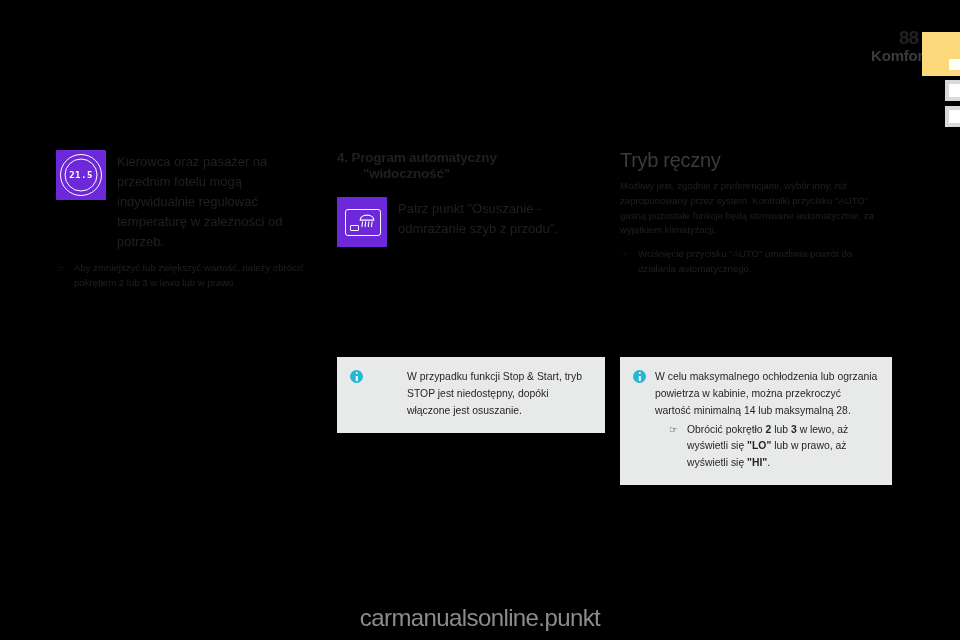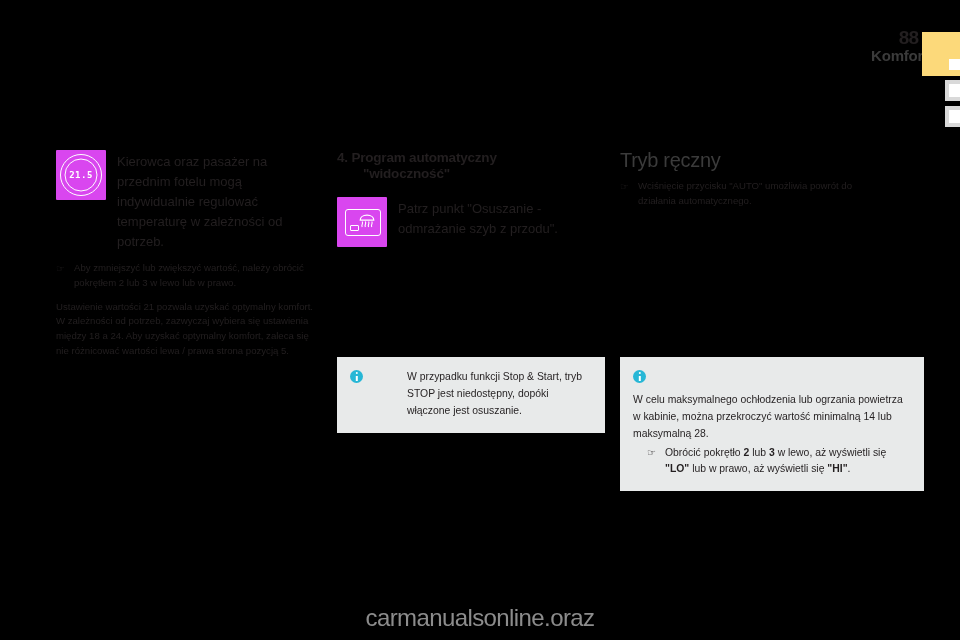--- a/index.html
+++ b/index.html
@@ -68,21 +68,21 @@
   p.body{
     margin:0 0 9px 0;
     font-size:9.6px; color:#231f20; line-height:1.54;
   }
 
   
   .icon-row{ display:flex; gap:11px; align-items:flex-start; margin:0 0 9px 0; }
   .icon-row .txt{ font-size:13px; color:#231f20; line-height:1.54; flex:1; padding-top:2px;}
 
   .pictogram{
-    width:50px;height:50px;background:#d946ef;flex:0 0 50px;
+    width:50px;height:50px;background:#6d28d9;flex:0 0 50px;
     position:relative; border-radius:1px;
   }
   
   .dial-outer{
     position:absolute; left:50%; top:50%; transform:translate(-50%,-50%);
     width:40px;height:40px;border:1.6px solid #fff;border-radius:50%;
   }
   .dial-inner{
     position:absolute; left:50%; top:50%; transform:translate(-50%,-50%);
     width:31px;height:31px;border:1.4px solid #fff;border-radius:50%;
@@ -116,21 +116,21 @@
 
   
   .info-box{
     position:absolute;
     background:#e8eaea;
     padding:12px 13px 13px 13px;
     display:flex; gap:9px; align-items:flex-start;
     box-sizing:border-box;
   }
   #info-mid{ left:337px; top:357px; width:268px;gap:44px; }
-  #info-right{ left:620px; top:357px; width:304px;flex-direction:column; }
+  #info-right{ left:620px; top:357px; width:272px; }
 
   .info-icon{
     flex:0 0 13px; width:13px; height:13px; border-radius:50%;
     background:#27b7d6; position:relative; margin-top:1px;
   }
   .info-icon:before{
     content:""; position:absolute; left:50%; top:2px; transform:translateX(-50%);
     width:2.4px;height:2.4px;border-radius:50%;background:#fff;
   }
   .info-icon:after{
@@ -181,21 +181,20 @@
     </div>
     <div class="txt">Kierowca oraz pasażer na przednim fotelu mogą indywidualnie regulować temperaturę w zależności od potrzeb.</div>
   </div>
 
 
   <div class="bullet-row">
     <span class="ptr">☞</span>
     <span class="btxt">Aby zmniejszyć lub zwiększyć wartość, należy obrócić pokrętłem 2 lub 3 w lewo lub w prawo.</span>
   </div>
 
-  <p class="body">Ustawienie wartości 21 pozwala uzyskać optymalny komfort. W zależności od potrzeb, zazwyczaj wybiera się ustawienia między 18 a 24. Aby uzyskać optymalny komfort, zaleca się nie różnicować wartości lewa / prawa strona pozycją 5.</p>
 </div>
 
 <div class="col" id="col-mid">
 
   <h2 class="sec-title">
     <span>4. Program automatyczny</span>
     <span class="indent">"widoczność"</span>
   </h2>
 
   <div class="icon-row">
@@ -219,31 +218,32 @@
   <span class="info-icon"></span>
   <div class="info-body">
     <p>W przypadku funkcji Stop &amp; Start, tryb STOP jest niedostępny, dopóki włączone jest osuszanie.</p>
   </div>
 </div>
 
 <div class="col" id="col-right">
 
   <h1 class="col-title">Tryb ręczny</h1>
 
+  <p class="body">Możliwy jest, zgodnie z preferencjami, wybór inny, niż zaproponowany przez system. Kontrolki przycisku "AUTO" gasną pozostałe funkcje będą sterowane automatycznie, za wyjątkiem klimatyzacji.</p>
 
   <div class="bullet-row">
     <span class="ptr">☞</span>
     <span class="btxt">Wciśnięcie przycisku "AUTO" umożliwia powrót do działania automatycznego.</span>
   </div>
 </div>
 
 <div class="info-box" id="info-right">
   <span class="info-icon"></span>
   <div class="info-body">
     <p>W celu maksymalnego ochłodzenia lub ogrzania powietrza w kabinie, można przekroczyć wartość minimalną 14 lub maksymalną 28.</p>
     <div class="info-bullet">
       <span class="ptr">☞</span>
       <span class="btxt"><span>Obrócić pokrętło </span><b>2</b><span> lub </span><b>3</b><span> w lewo, aż wyświetli się </span><b>"LO"</b><span> lub w prawo, aż wyświetli się </span><b>"HI"</b><span>.</span></span>
     </div>
   </div>
 </div>
 
-<div id="watermark">carmanualsonline.oraz</div>
+<div id="watermark">carmanualsonline.punkt</div>
 
 </body></html>

